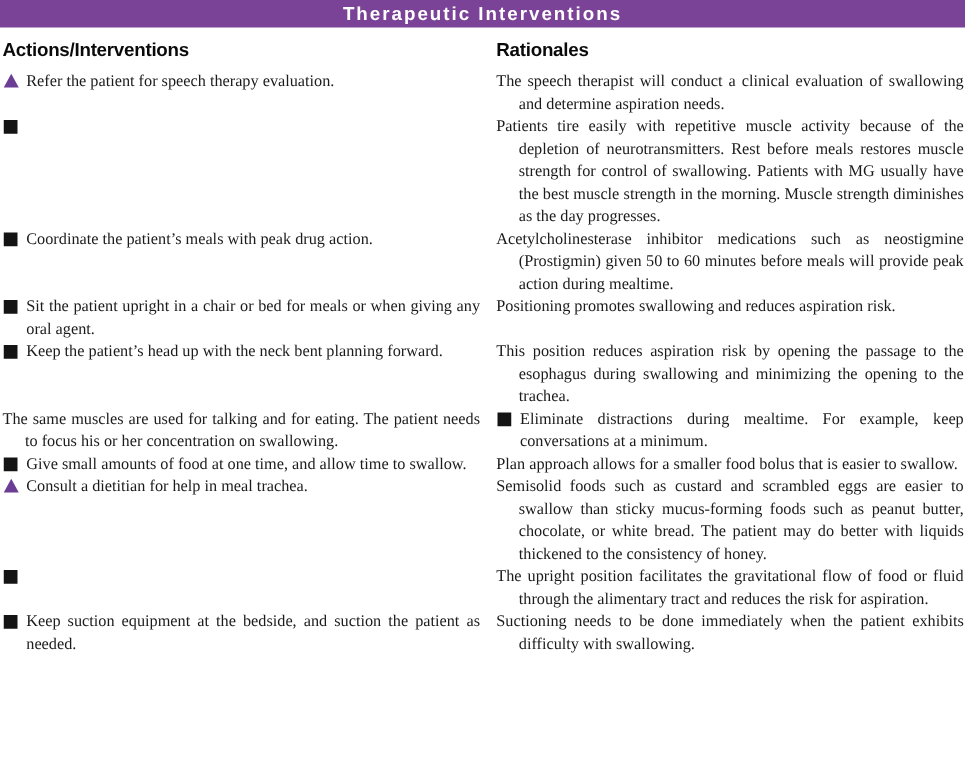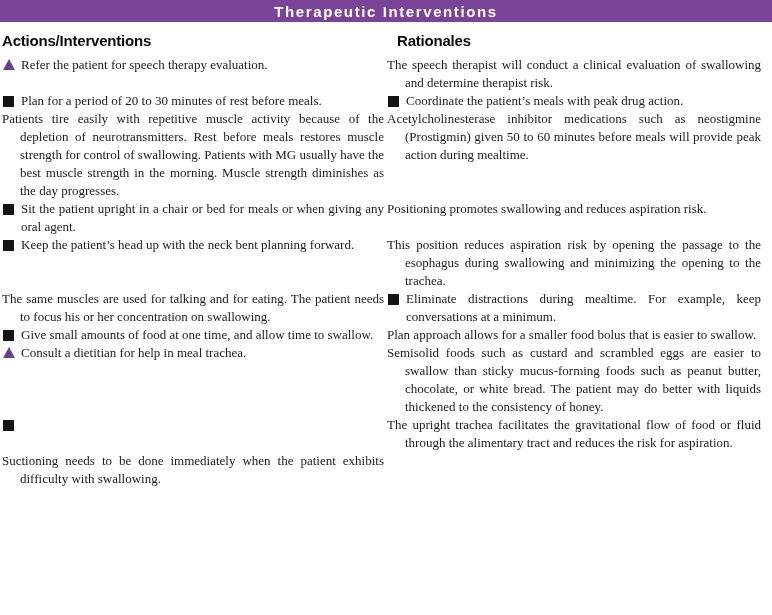--- a/index.html
+++ b/index.html
@@ -42,21 +42,21 @@
   .col-h {
     font-family: "Liberation Sans", sans-serif;
     font-weight: bold;
     font-size: 15px;
     color: #0a0a0a;
     letter-spacing: -0.2px;
   }
   .grid {
     display: grid;
     grid-template-columns: 382px 374px;
-    column-gap: 3px;
+    column-gap: 13px;
     padding: 0 1px 0 2px;
     margin-top: 7px;
     align-items: start;
   }
   .cell {
     font-size: 13px;
     line-height: 18px;
     text-align: justify;
   }
   .action {
@@ -96,32 +96,31 @@
   </div>
   <div class="col-headers">
     <div class="col-h">Actions/Interventions</div>
     <div class="col-h">Rationales</div>
   </div>
   <div class="grid">
   <div class="cell action">
     <span class="bullet triangle"></span>
     <span class="action-text">Refer the patient for speech therapy evaluation.</span>
   </div>
-  <div class="cell rationale">The speech therapist will conduct a clinical evaluation of swallowing and determine therapist risk.</div>
+  <div class="cell rationale">The speech therapist will conduct a clinical evaluation of swallowing and determine aspiration needs.</div>
 
   <div class="cell action">
     <span class="bullet square"></span>
-    <span class="action-text">Plan for a period of 20 to 30 minutes of rest before meals.</span>
   </div>
+  <div class="cell rationale">Patients tire easily with repetitive muscle activity because of the depletion of neurotransmitters. Rest before meals restores muscle strength for control of swallowing. Patients with MG usually have the best muscle strength in the morning. Muscle strength diminishes as the day progresses.</div>
+
   <div class="cell action">
     <span class="bullet square"></span>
     <span class="action-text">Coordinate the patient’s meals with peak drug action.</span>
   </div>
-
-  <div class="cell rationale">Patients tire easily with repetitive muscle activity because of the depletion of neurotransmitters. Rest before meals restores muscle strength for control of swallowing. Patients with MG usually have the best muscle strength in the morning. Muscle strength diminishes as the day progresses.</div>
   <div class="cell rationale">Acetylcholinesterase inhibitor medications such as neostigmine (Prostigmin) given 50 to 60 minutes before meals will provide peak action during mealtime.</div>
 
   <div class="cell action">
     <span class="bullet square"></span>
     <span class="action-text">Sit the patient upright in a chair or bed for meals or when giving any oral agent.</span>
   </div>
   <div class="cell rationale">Positioning promotes swallowing and reduces aspiration risk.</div>
 
   <div class="cell action">
     <span class="bullet square"></span>
@@ -143,17 +142,21 @@
 
   <div class="cell action">
     <span class="bullet triangle"></span>
     <span class="action-text">Consult a dietitian for help in meal trachea.</span>
   </div>
   <div class="cell rationale">Semisolid foods such as custard and scrambled eggs are easier to swallow than sticky mucus-forming foods such as peanut butter, chocolate, or white bread. The patient may do better with liquids thickened to the consistency of honey.</div>
 
   <div class="cell action">
     <span class="bullet square"></span>
   </div>
-  <div class="cell rationale">The upright trachea facilitates the gravitational flow of food or fluid through the alimentary tract and reduces the risk for aspiration.</div>
+  <div class="cell rationale">The upright position facilitates the gravitational flow of food or fluid through the alimentary tract and reduces the risk for aspiration.</div>
 
+  <div class="cell action">
+    <span class="bullet square"></span>
+    <span class="action-text">Keep suction equipment at the bedside, and suction the patient as needed.</span>
+  </div>
   <div class="cell rationale">Suctioning needs to be done immediately when the patient exhibits difficulty with swallowing.</div>
 </div>
 </div>
 
 </body></html>

